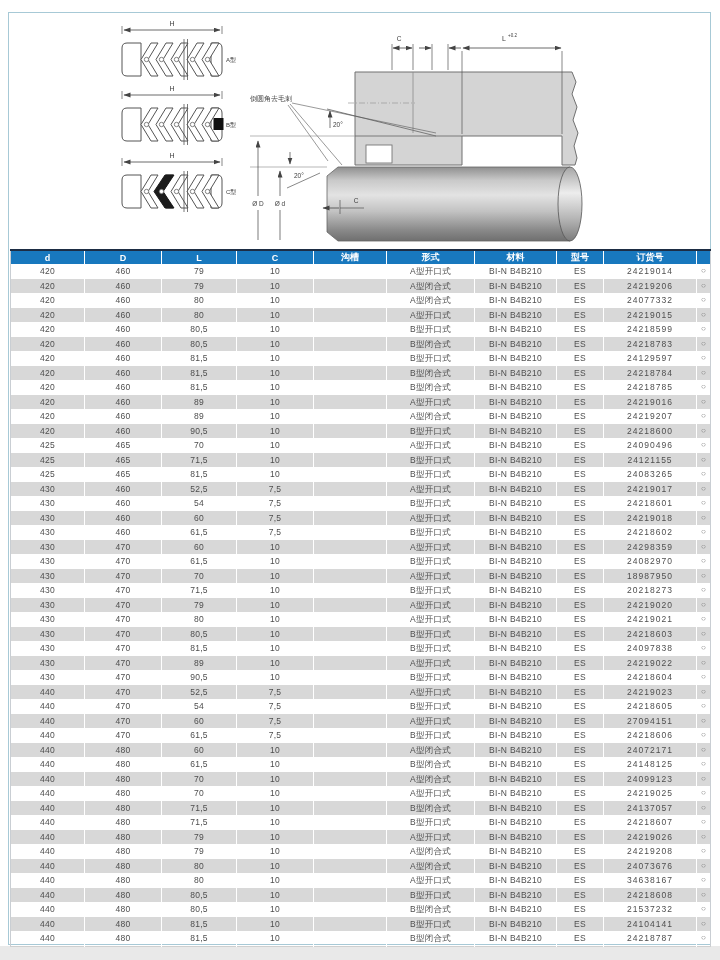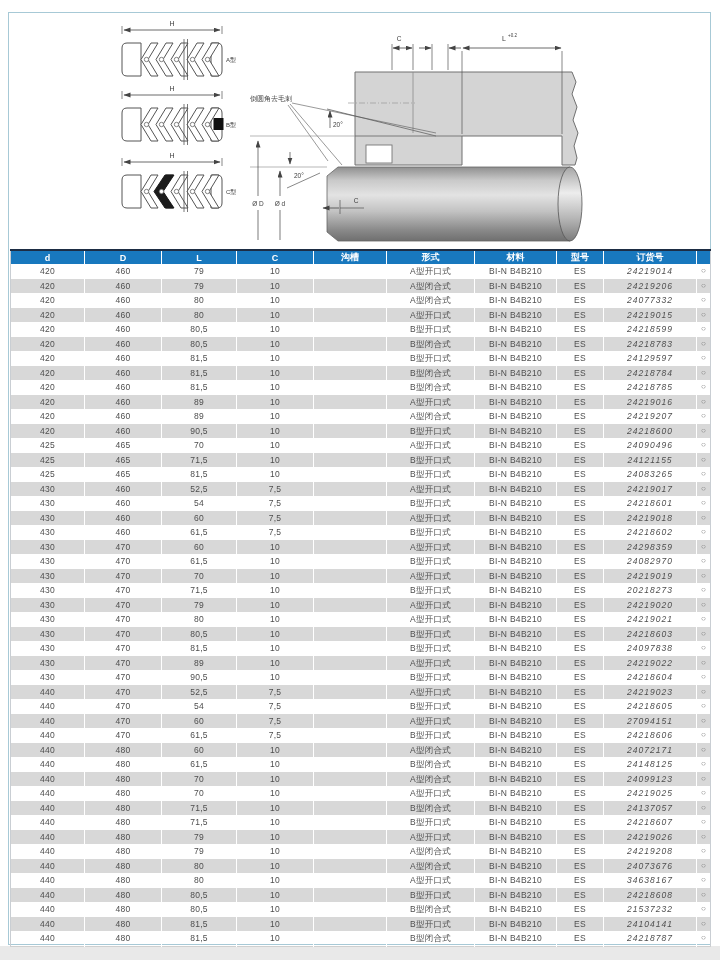--- a/index.html
+++ b/index.html
@@ -13,21 +13,21 @@
        border-left:1px solid #c9ced3;border-right:1px solid #c9ced3;border-bottom:1px solid #cfcfcf;}
   .size-table thead tr{height:14px;}
   .size-table th{background:#1878be;color:#ffffff;font-size:9px;font-weight:bold;
        padding:0;text-align:center;border-top:2px solid #1d2d44;}
   .size-table th + th{border-left:1px solid #ffffff;}
   .size-table td{font-size:8.5px;color:#4e4e4e;text-align:center;padding:0;
        height:14.5px;line-height:14.5px;letter-spacing:0.3px;white-space:nowrap;
        overflow:hidden;}
   .size-table td + td{border-left:1px solid #ffffff;}
   .size-table tr.alt td{background:#d8d8d8;}
-  .size-table td.order{letter-spacing:1px;font-style:italic;}
+  .size-table td.order{letter-spacing:1px;}
   .size-table td.avail{font-size:8px;color:#777777;letter-spacing:0;}
   .bottom-strip{position:absolute;left:0;top:946px;width:720px;height:14px;
        background:#e9e9e9;z-index:0;}
   text{font-family:"Liberation Sans","DejaVu Sans",sans-serif;fill:#3d3d3d;}
 </style>
 </head>
 <body>
 
 <div class="bottom-strip"></div>
 <div class="page-frame"></div>
@@ -429,21 +429,21 @@
       </tr>
       <tr class="alt">
         <td>430</td>
         <td>470</td>
         <td>70</td>
         <td>10</td>
         <td></td>
         <td>A型开口式</td>
         <td>BI-N B4B210</td>
         <td>ES</td>
-        <td class="order">24219019</td>
+        <td class="order">18987950</td>
         <td class="avail">○</td>
       </tr>
       <tr>
         <td>430</td>
         <td>470</td>
         <td>71,5</td>
         <td>10</td>
         <td></td>
         <td>B型开口式</td>
         <td>BI-N B4B210</td>

